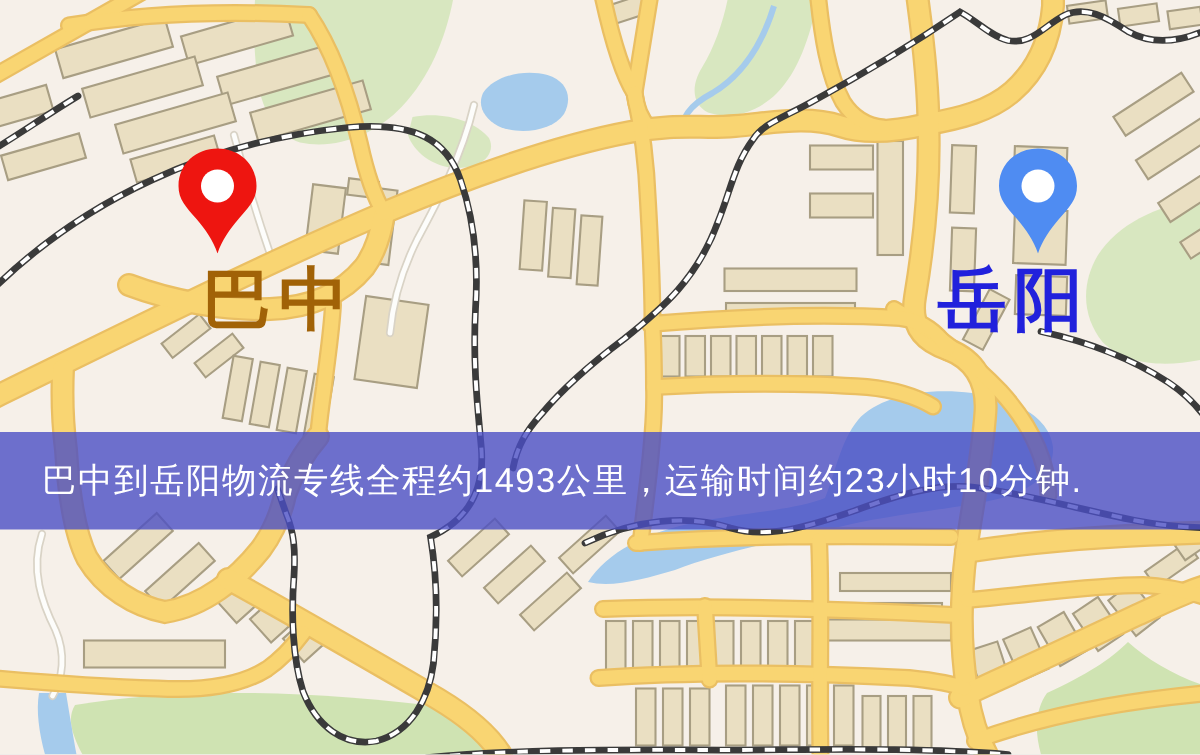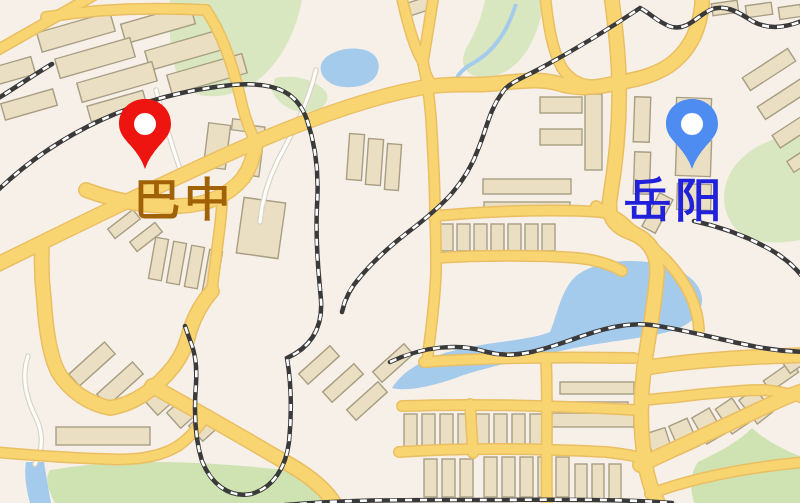--- a/index.html
+++ b/index.html
@@ -274,14 +274,17 @@
   </svg>
 
   <svg class="pin" style="left:664px; top:97px;" viewBox="-28 -72 56 72">
     <path fill="#4f8cf2" d="M0,0 C-3,-9 -8,-16 -14,-23 C-21,-31 -26,-36 -26,-45 C-26,-60 -14,-70 0,-70 C14,-70 26,-60 26,-45 C26,-36 21,-31 14,-23 C8,-16 3,-9 0,0 Z"></path>
     <circle cx="0" cy="-45" r="11" fill="#ffffff"></circle>
   </svg>
 
   <div class="city-label" style="left: 142px; color: #a16207; margin-left: 44px;">巴中</div>
   <div class="city-label" style="left: 676px; color: rgb(33, 33, 220);">岳阳</div>
 
+  <div class="banner">
+    <span style="color: rgb(255, 255, 255);">巴中到岳阳物流专线全程约1493公里，运输时间约23小时10分钟.</span>
+  </div>
 
 </div>
 
 </body></html>

